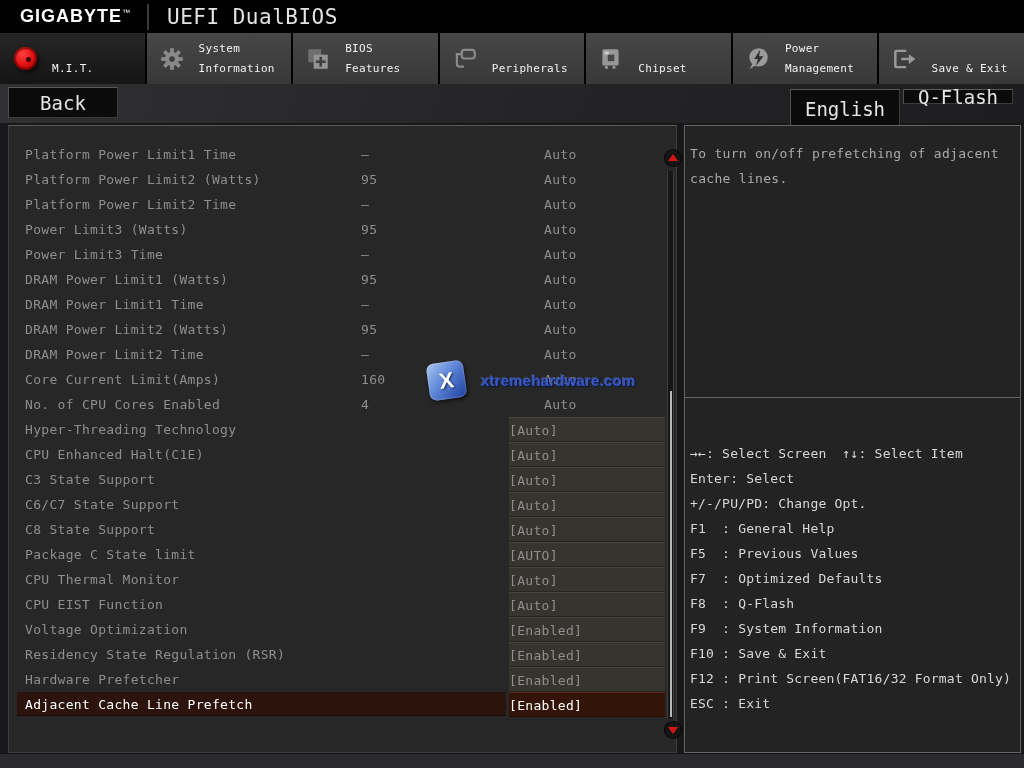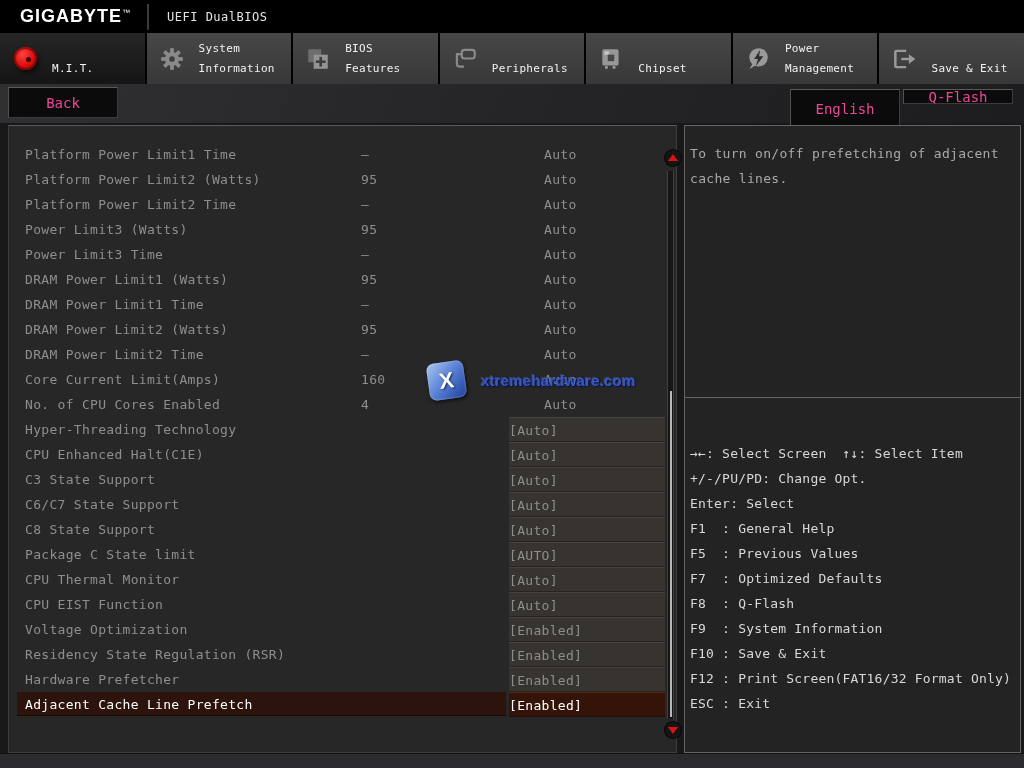--- a/index.html
+++ b/index.html
@@ -6,41 +6,41 @@
   body{width:1024px;height:768px;position:relative;overflow:hidden;background:#18181a;
        font-family:"DejaVu Sans Mono",monospace;}
   .abs{position:absolute;}
 
   
   .topbar{left:0;top:0;width:1024px;height:33px;background:#000;display:flex;align-items:center;}
   .brand{margin-left:20px;color:#fff;font-family:"Liberation Sans",sans-serif;font-weight:800;
          font-size:18px;letter-spacing:1px;}
   .brand sup{font-size:8px;font-weight:400;vertical-align:super;}
   .brand-divider{width:2px;height:26px;background:#3a3a3a;margin:0 18px 0 16px;}
-  .fw-title{color:#e3e3e3;font-size:12px;letter-spacing:.5px;}
+  .fw-title{color:#e3e3e3;font-size:21px;letter-spacing:.5px;}
 
   
   .tabbar{left:0;top:33px;width:1024px;height:51px;background:#000;display:flex;gap:2px;}
   .tab{flex:1;display:flex;align-items:center;background:linear-gradient(#474747,#383838);
        cursor:pointer;position:relative;}
   .tab.active{background:linear-gradient(#262626,#151515);box-shadow:4px 0 6px rgba(0,0,0,.55);}
   .tab-iconbox{width:28px;height:28px;margin-left:11px;flex:none;display:flex;align-items:center;justify-content:center;}
   .tab-label{margin-left:13px;display:flex;flex-direction:column;justify-content:flex-end;height:46px;
              padding-bottom:6px;color:#f2f2f2;font-size:11px;letter-spacing:.3px;}
   .tab-label span{display:block;line-height:20px;white-space:pre;}
   .mit-dot{width:23px;height:23px;border-radius:50%;position:relative;
            background:radial-gradient(circle at 38% 32%,#ff4040,#e01010 50%,#8d0202 95%);
            box-shadow:inset 0 0 0 2px rgba(90,0,0,.55),2px 3px 5px rgba(0,0,0,.6);}
   .mit-dot::after{content:"";position:absolute;left:12px;top:10px;width:5px;height:5px;border-radius:50%;
            background:#3c0303;}
 
   
   .subbar{left:0;top:84px;width:1024px;height:39px;background:linear-gradient(110deg,#303032 0%,#242426 55%,#1d1d1f 100%);}
   .btn{position:absolute;background:#0b0b0b;border:1px solid #3c3c3c;border-top-color:#5a5a5a;
-       border-left-color:#505050;color:#ec4899;font-family:"DejaVu Sans Mono",monospace;font-size:14px;
+       border-left-color:#505050;color:#e5e5e5;font-family:"DejaVu Sans Mono",monospace;font-size:19px;
        display:flex;align-items:center;justify-content:center;cursor:pointer;box-sizing:border-box;}
   .btn-back{left:8px;top:3px;width:110px;height:31px;}
   .btn-english{left:790px;top:5px;width:110px;height:40px;}
   .btn-qflash{left:903px;top:5px;width:110px;height:15px;}
 
   
   .main-panel{left:8px;top:125px;width:669px;height:628px;background:#272727;box-sizing:border-box;
               border:1px solid #3d3d3d;border-top-color:#5a5a5a;}
   .rows{position:absolute;left:0;top:16px;right:0;}
   .row{position:relative;height:25px;font-size:13px;color:#8e8e8e;letter-spacing:.3px;cursor:pointer;}
@@ -372,22 +372,22 @@
   <div class="scroll-arrow down">
       <i></i>
     </div>
 </div>
 
 <div class="abs help-panel">
   <div class="help-text">To turn on/off prefetching of adjacent cache lines.</div>
   <div class="help-divider"></div>
   <div class="legend">
       <div class="legend-line">→←: Select Screen  ↑↓: Select Item</div>
+      <div class="legend-line">Enter: Select</div>
       <div class="legend-line">+/-/PU/PD: Change Opt.</div>
-      <div class="legend-line">Enter: Select</div>
       <div class="legend-line">F1  : General Help</div>
       <div class="legend-line">F5  : Previous Values</div>
       <div class="legend-line">F7  : Optimized Defaults</div>
       <div class="legend-line">F8  : Q-Flash</div>
       <div class="legend-line">F9  : System Information</div>
       <div class="legend-line">F10 : Save &amp; Exit</div>
       <div class="legend-line">F12 : Print Screen(FAT16/32 Format Only)</div>
       <div class="legend-line">ESC : Exit</div>
     </div>
 </div>

